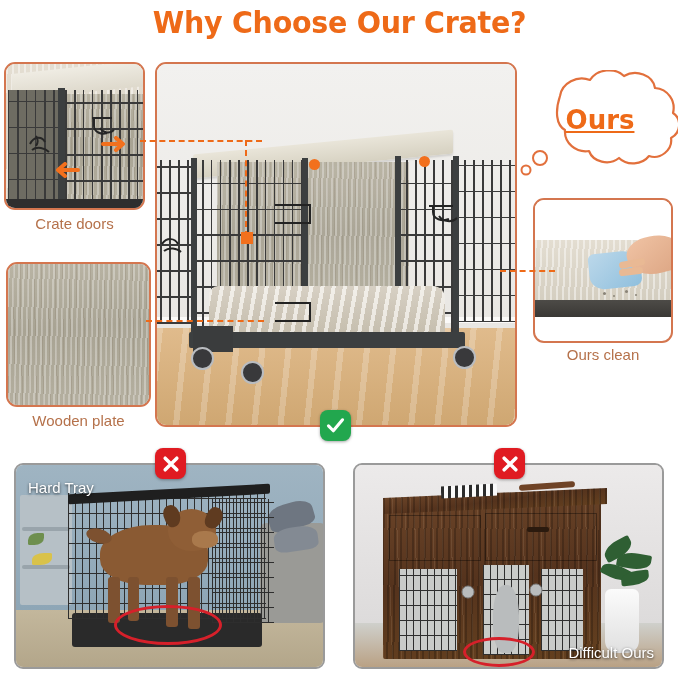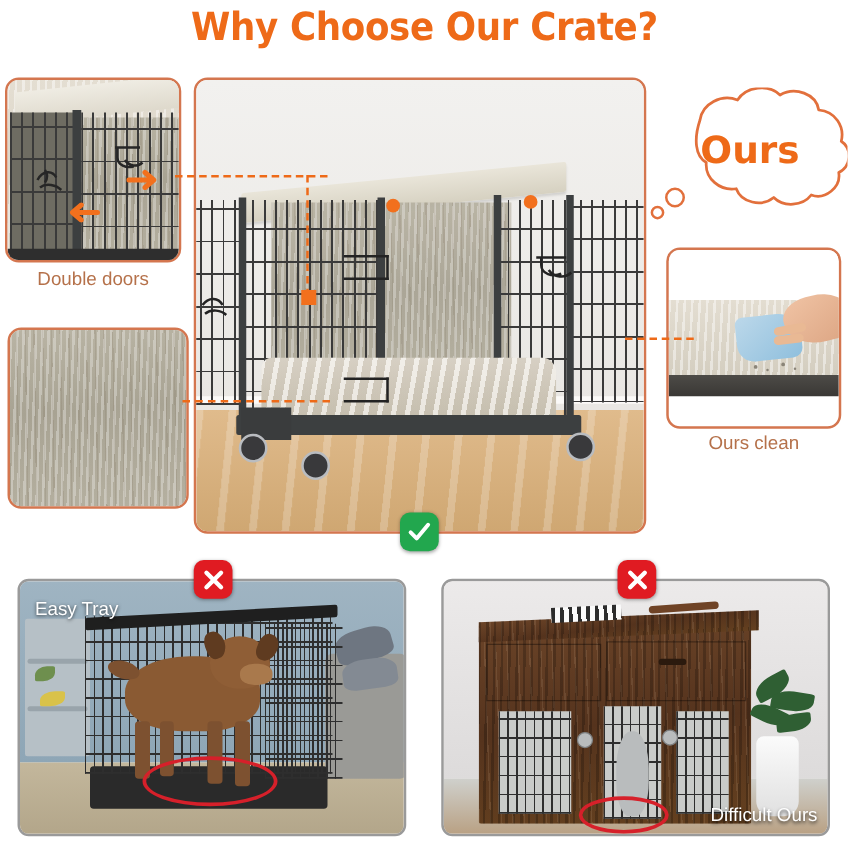--- a/index.html
+++ b/index.html
@@ -61,22 +61,22 @@
          display:flex;align-items:center;justify-content:center;
          box-shadow:0 1px 3px rgba(0,0,0,.35);}
   .badge.x{background:#e01b22;}
   .badge.ok{background:#22a74e;}
   .badge svg{display:block;}
 
   
   .cloud{position:absolute;z-index:50;}
   .cloud .txt{position:absolute;inset:0;display:flex;align-items:center;
               justify-content:center;font-weight:bold;}
-  .cloud.ours .txt{color:#ee6a18;font-size:30px;
-    font-family:"DejaVu Sans","Liberation Sans",sans-serif;}
+  .cloud.ours .txt{color:#ee6a18;font-size:26px;
+    font-family:"DejaVu Sans","Liberation Sans",sans-serif;text-decoration:underline;}
   .cloud.others .txt{color:#5d5d5d;font-size:25px;
     font-family:"DejaVu Sans","Liberation Sans",sans-serif;}
 
   
   .dash{position:absolute;z-index:35;}
   .dash.h{height:0;border-top:2px dashed #ee6a18;}
   .dash.v{width:0;border-left:2px dashed #ee6a18;}
   .dot{position:absolute;width:11px;height:11px;border-radius:50%;
        background:#f2701d;z-index:36;}
   .sq{position:absolute;width:12px;height:12px;background:#f2701d;z-index:36;}
@@ -151,25 +151,26 @@
       <svg style="position:absolute;left:48px;top:98px;" width="26" height="16" viewBox="0 0 26 16">
         <path d="M24 8H6M11 2 4 8l7 6" fill="none" stroke="#f2701d" stroke-width="4" stroke-linecap="round" stroke-linejoin="round"></path>
       </svg>
       <svg style="position:absolute;left:95px;top:72px;" width="26" height="16" viewBox="0 0 26 16">
         <path d="M2 8h18M15 2l7 6-7 6" fill="none" stroke="#f2701d" stroke-width="4" stroke-linecap="round" stroke-linejoin="round"></path>
       </svg>
 
       <div style="position:absolute;left:0;bottom:0;right:0;height:9px;background:#2e2e2e;"></div>
     </div>
   </div>
-  <div class="cap" style="left:4px;top:215px;width:141px;">Double doors</div>
+  <div class="cap" style="left:4px;top:215px;width:141px;">Crate doors</div>
 
   <div class="panel" style="left:6px;top:262px;width:145px;height:145px;">
     <div class="wood"></div>
   </div>
+  <div class="cap" style="left:6px;top:412px;width:145px;">Wooden plate</div>
 
   <div class="panel" style="left:155px;top:62px;width:362px;height:365px;background:#fff;">
     <div class="sc">
       <div class="wall" style="height:73%;"></div>
       <div class="baseb" style="top:70%;height:6px;background:#fbfaf8;"></div>
       <div class="floor" style="height:27%;
            background:repeating-linear-gradient(96deg,rgba(255,255,255,.22) 0 6px,rgba(0,0,0,0) 6px 26px),
                       linear-gradient(180deg,#e0bb8c,#cfa772);"></div>
 
       <div style="position:absolute;left:36px;top:78px;width:260px;height:24px;
@@ -296,21 +297,21 @@
         <div class="dogear" style="left:148px;top:40px;width:16px;height:22px;transform:rotate(-22deg);"></div>
         <div class="dogear" style="left:190px;top:42px;width:16px;height:22px;transform:rotate(20deg);"></div>
         <div class="dogsnout" style="left:176px;top:66px;width:26px;height:17px;"></div>
         <div class="dogleg" style="left:92px;top:112px;width:12px;height:46px;"></div>
         <div class="dogleg" style="left:112px;top:112px;width:11px;height:44px;"></div>
         <div class="dogleg" style="left:150px;top:112px;width:12px;height:50px;"></div>
         <div class="dogleg" style="left:172px;top:112px;width:12px;height:52px;"></div>
         <div class="dogtail" style="left:70px;top:64px;width:26px;height:14px;transform:rotate(16deg);"></div>
       </div>
       <div class="ellipse" style="left:98px;top:140px;width:102px;height:34px;"></div>
-      <div class="ovl" style="left:12px;top:14px;">Easy Tray</div>
+      <div class="ovl" style="left:12px;top:14px;">Hard Tray</div>
     </div>
   </div>
   <div class="badge x" style="left:155px;top:448px;">
     <svg width="20" height="20" viewBox="0 0 24 24">
       <path d="M5 5 19 19M19 5 5 19" fill="none" stroke="#fff" stroke-width="4.2" stroke-linecap="round"></path>
     </svg>
   </div>
 
   <div class="panel gray" style="left:353px;top:463px;width:311px;height:206px;">
     <div class="sc">

